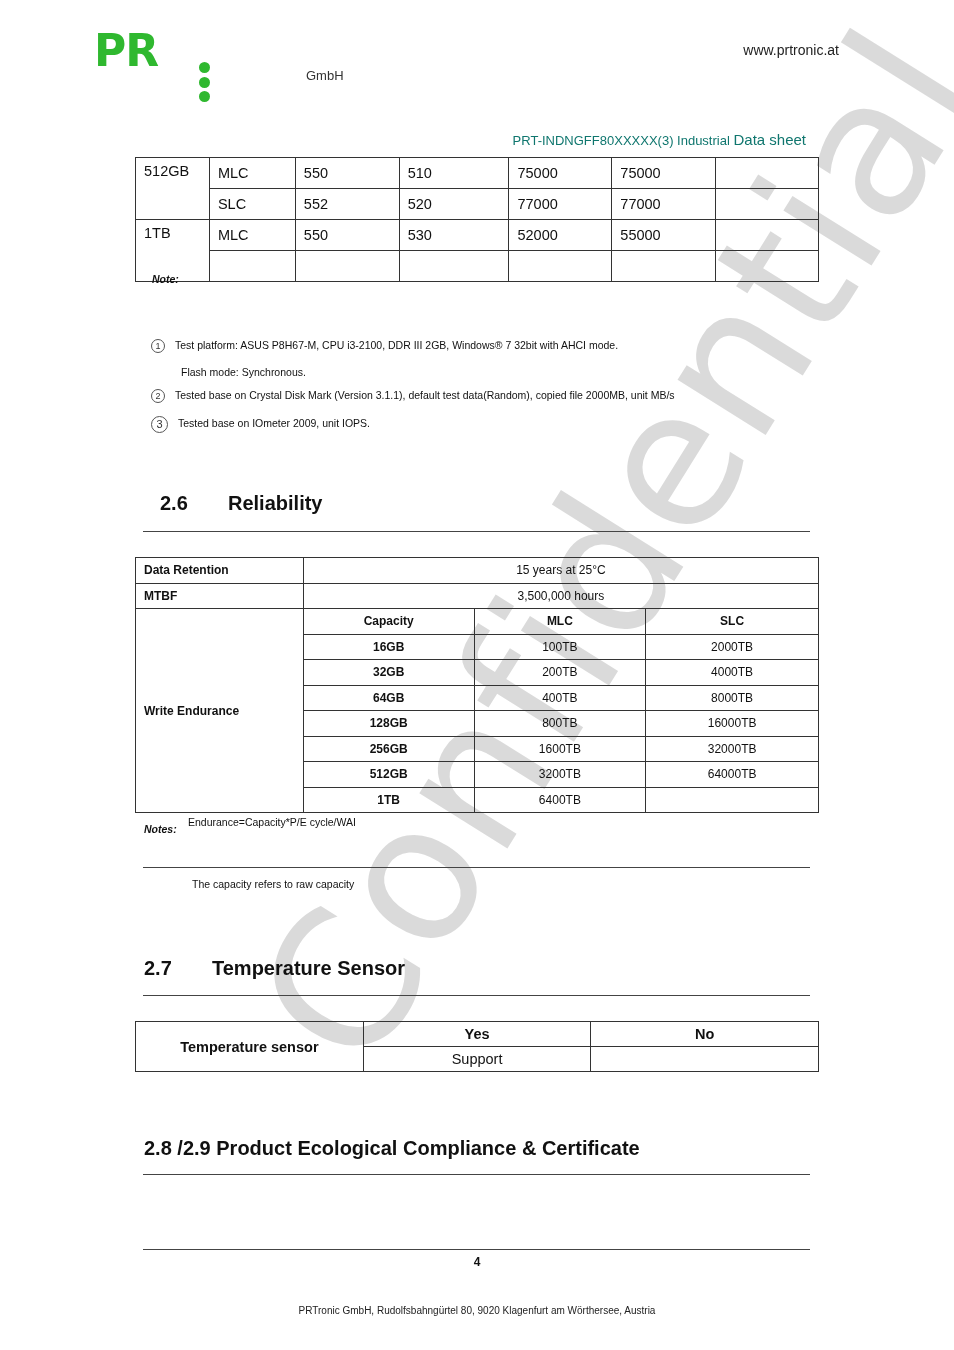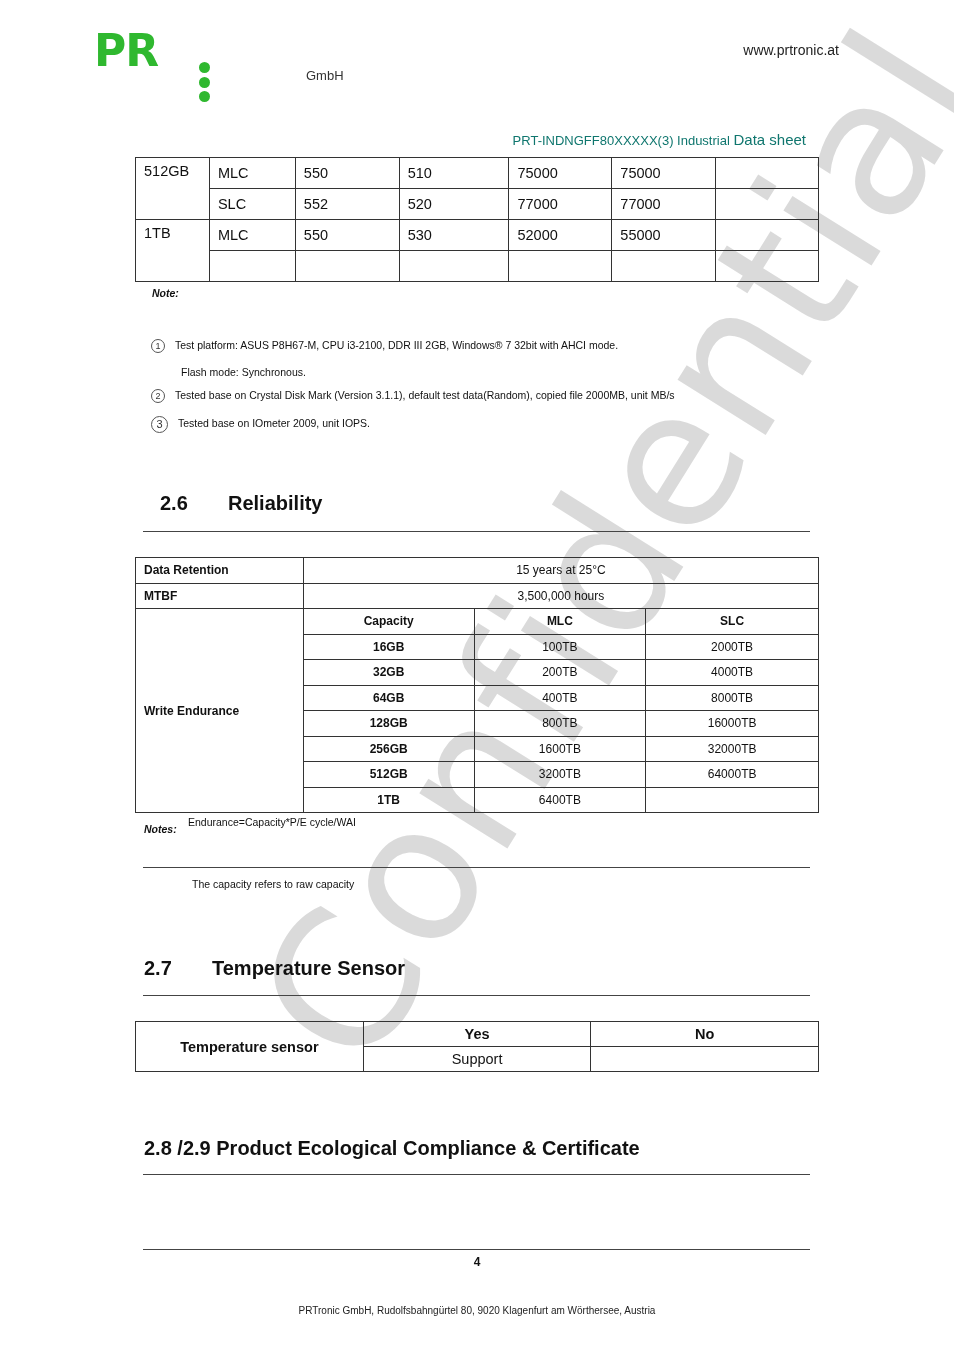--- a/index.html
+++ b/index.html
@@ -19,21 +19,21 @@
 
   
   table { border-collapse:collapse; position:absolute; font-family:"Liberation Sans", sans-serif; }
   td { border:1.5px solid #333; padding:0 8px; font-size:14.5px; color:#111; height:30px; }
 
   
   .perf { left:135px; top:157px; width:684px; }
   .perf td { height:30px; vertical-align:middle; }
 
   
-  .note-label { left:152px; top:287px; font-size:10.5px; font-weight:bold; font-style:italic; }
+  .note-label { left:152px; top:273px; font-size:10.5px; font-weight:bold; font-style:italic; }
   .note-line { font-size:10.5px; color:#111;margin-top:29px; }
   .circ { display:inline-block; width:12px; height:12px; border:1px solid #555; border-radius:50%; font-size:9px; line-height:12px; text-align:center; margin-right:10px; vertical-align:middle; color:#333; }
 
   
   .sec-h { font-weight:bold; font-size:20px; color:#111; }
   .sec-num { display:inline-block; width:68px; }
   .rule { position:absolute; left:143px; width:667px; height:0; border-top:1.5px solid #444; }
 
   
   .rel { left:135px; top:557px; width:684px; }

